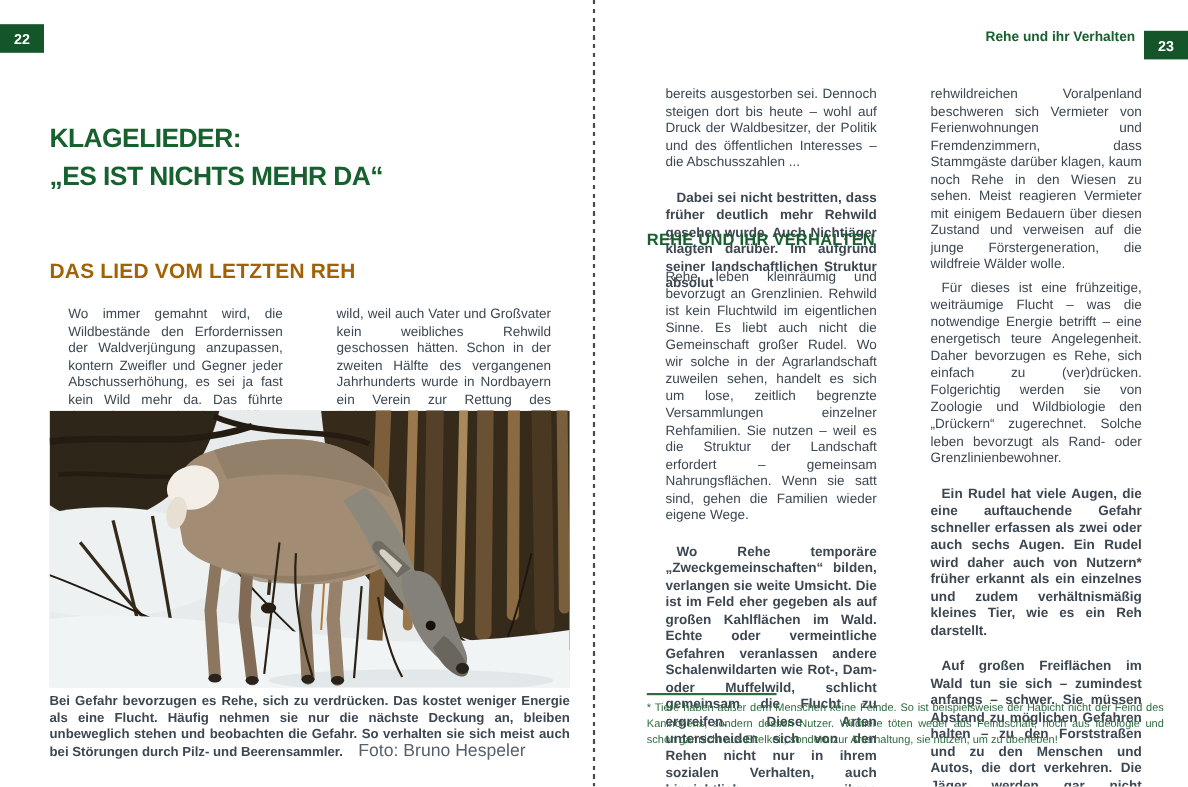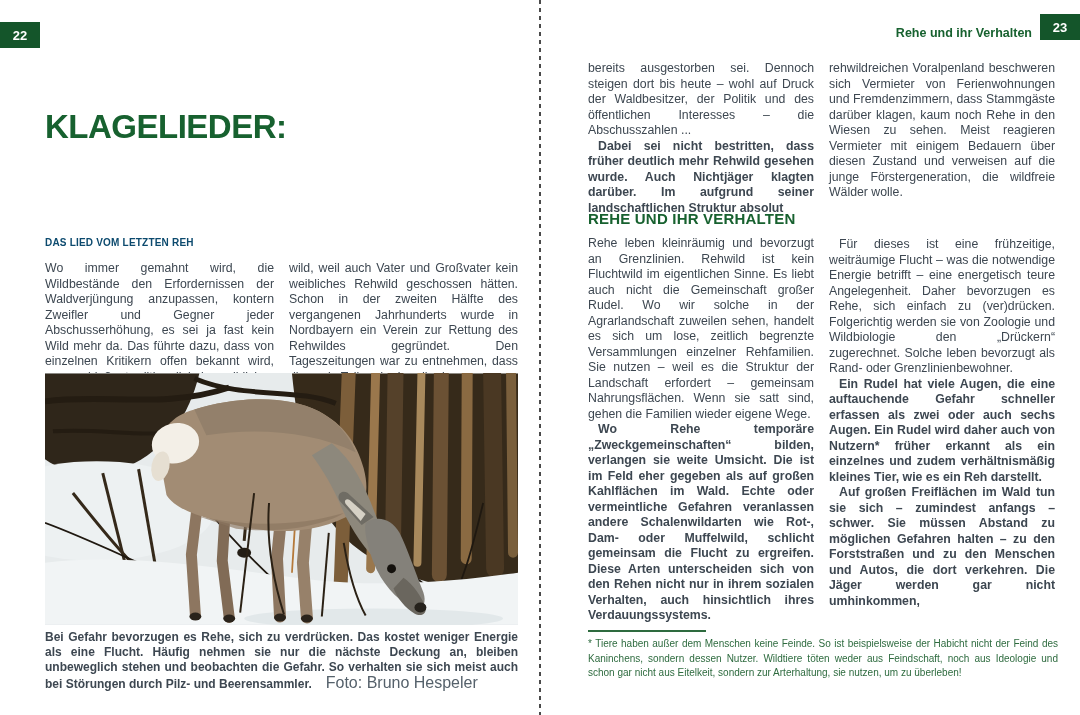--- a/index.html
+++ b/index.html
@@ -7,38 +7,38 @@
     width:1080px;height:715px;position:relative;background:#ffffff;
     font-family:"Liberation Sans", sans-serif;color:#3d4751;overflow:hidden;
   }
   .abs{position:absolute;}
   
   .pagenum{
     background:#14552a;color:#ffffff;font-weight:bold;font-size:13px;
     width:40px;height:26px;display:flex;align-items:center;justify-content:center;
   }
   #pagenum-left{left:0;top:22px;}
-  #pagenum-right{right:0;top:14px;}
+  #pagenum-right{right:0;top:28px;}
   
   #running-header{
     top:26px;right:48px;color:#17612f;font-weight:bold;font-size:12.5px;text-align:right;
   }
   
   #title{
     left:45px;top:110px;width:470px;color:#17612f;font-weight:bold;
-    font-size:33px;line-height:34px;letter-spacing:-0.5px;
+    font-size:24px;line-height:34px;letter-spacing:-0.5px;
   }
   #subheading{
-    left:45px;top:237px;width:470px;color:#0c4a6e;font-weight:bold;font-size:10px;letter-spacing:0.2px;
+    left:45px;top:237px;width:470px;color:#a16207;font-weight:bold;font-size:19px;letter-spacing:0.2px;
   }
   .body-cols{display:flex;gap:15px;}
   #left-body{left:45px;top:261px;width:473px;}
   .col{flex:1;}
   .bodytext{
-    font-size:12.3px;line-height:15.5px;text-align:justify;margin:0;
+    font-size:12.3px;line-height:15.5px;text-align:justify;margin:17px;
   }
   .bodytext.indent{text-indent:10px;}
   .bodytext + .bodytext{margin-top:0;font-weight:bold;}
   #photo{left:45px;top:373px;width:473px;height:252px;overflow:hidden;background:#e7ebec;}
   #caption{
     left:45px;top:630px;width:473px;font-size:12px;font-weight:bold;
     line-height:15px;text-align:justify;color:#3d4751;
   }
   .credit{font-weight:normal;font-size:16px;color:#55616b;padding-left:14px;white-space:nowrap;}
   
@@ -65,20 +65,21 @@
 
 <div class="abs pagenum" id="pagenum-left">22</div>
 
 <div class="abs" id="running-header">Rehe und ihr Verhalten</div>
 <div class="abs pagenum" id="pagenum-right">23</div>
 
 <div class="abs" id="divider"></div>
 
 <div class="abs" id="title">
   <div>KLAGELIEDER:</div>
+  <div>„ES IST NICHTS MEHR DA“</div>
 </div>
 
 <div class="abs" id="subheading">DAS LIED VOM LETZTEN REH</div>
 
 <div class="abs body-cols" id="left-body">
   <div class="col">
     <p class="bodytext">Wo immer gemahnt wird, die Wildbestände den Erfordernissen der Waldverjüngung anzupassen, kontern Zweifler und Gegner jeder Abschusserhöhung, es sei ja fast kein Wild mehr da. Das führte dazu, dass von einzelnen Kritikern offen bekannt wird, man schieße traditionell kein weibliches Reh-</p>
   </div>
   <div class="col">
     <p class="bodytext">wild, weil auch Vater und Großvater kein weibliches Rehwild geschossen hätten. Schon in der zweiten Hälfte des vergangenen Jahrhunderts wurde in Nordbayern ein Verein zur Rettung des Rehwildes gegründet. Den Tageszeitungen war zu entnehmen, dass dieses in Teilen der Landkreise</p>

